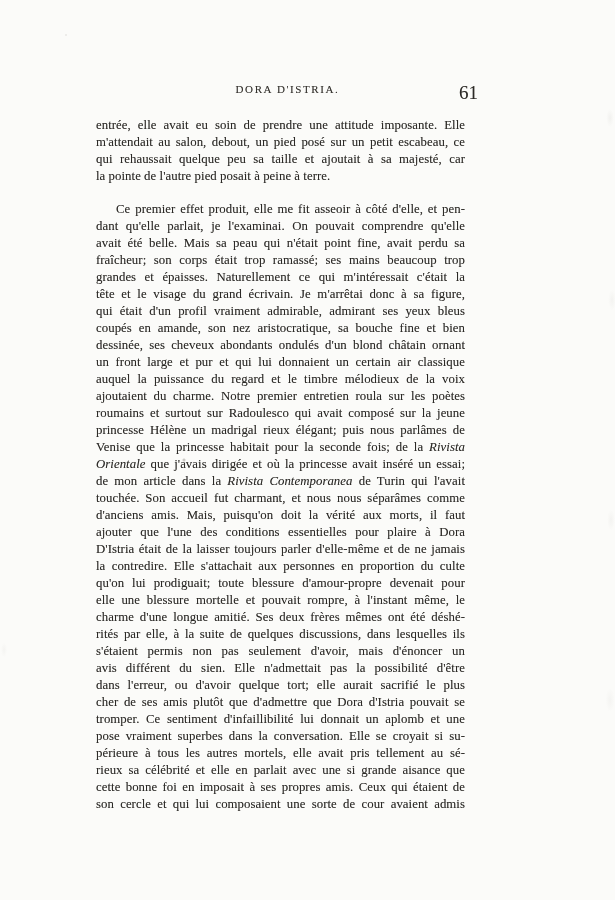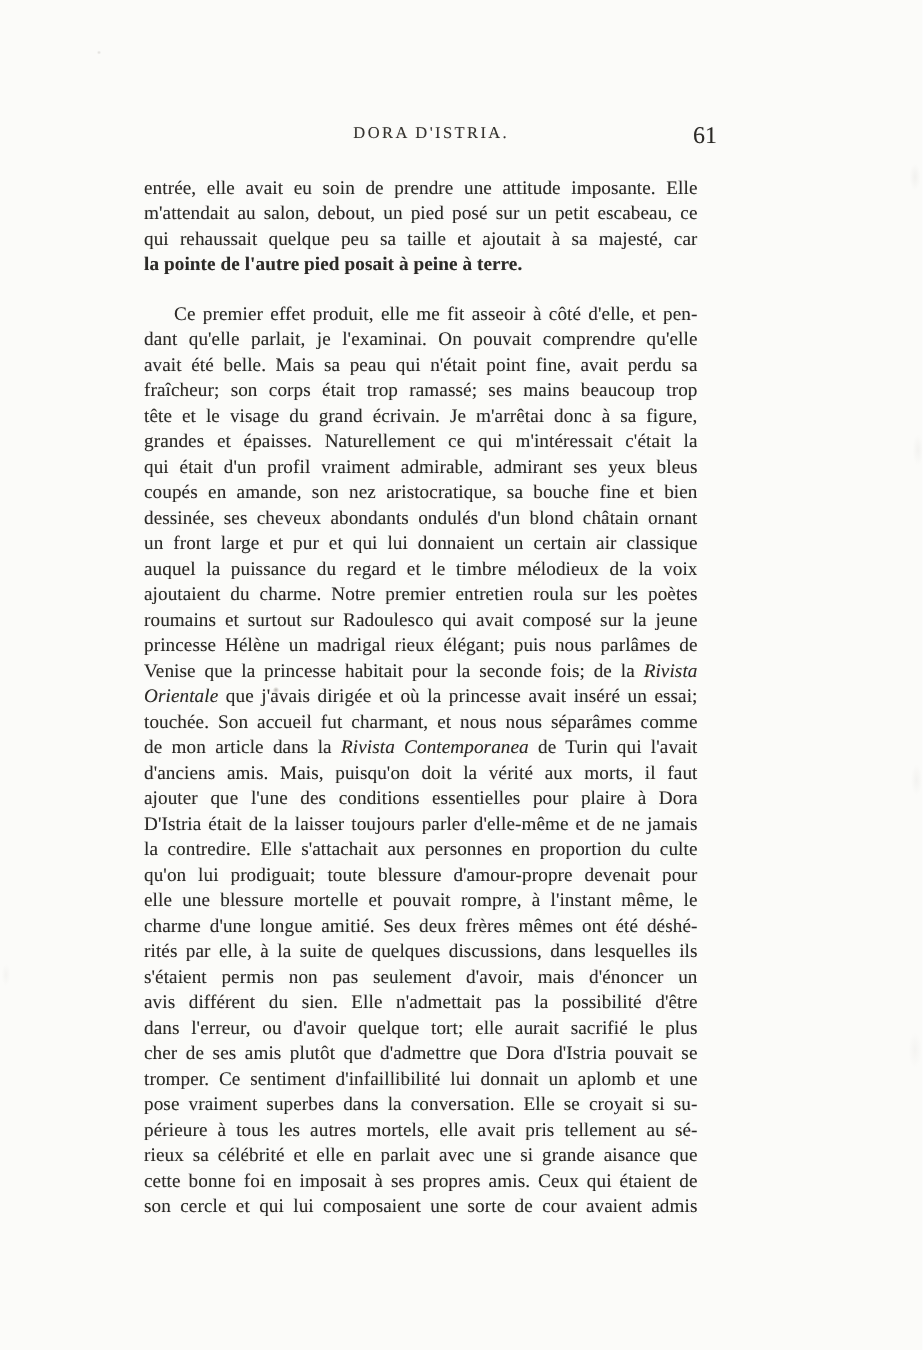--- a/index.html
+++ b/index.html
@@ -36,42 +36,42 @@
     top: 1px;
     font-size: 11px;
     letter-spacing: 1.6px;
     white-space: nowrap;
     color: #34322e;
     text-shadow: 0 0 0.5px rgba(52,50,46,0.35);
   }
   .page-number {
     position: absolute;
     right: 3px; top: 0;
-    font-size: 16px;
+    font-size: 19px;
     color: #2c2a27;
     text-shadow: 0 0 0.5px rgba(44,42,39,0.3);
   }
   .body-block {
     position: absolute;
     left: 80px; top: 101px;
     width: 401px;
   }
   .paragraph { margin: 16px; padding: 0; }
   .line {
     height: 17px;
     line-height: 17px;
     font-size: 12.8px;
     letter-spacing: 0.05px;
     text-align: justify;
     text-align-last: justify;
     overflow: hidden;
     white-space: normal;
     text-shadow: 0 0 0.5px rgba(44,42,39,0.35);
   }
-  .line.last { text-align-last: left; font-weight: bold; }
+  .line.last { text-align-last: left; }
   .paragraph.indent .line:first-child { text-indent: 20px; }
   .line i { }
 </style>
 </head>
 <body>
 
 <div class="page">
   <div class="header">
     <span class="running-title">DORA D'ISTRIA.</span>
     <span class="page-number">61</span>
@@ -82,34 +82,34 @@
         <div class="line">entrée, elle avait eu soin de prendre une attitude imposante. Elle</div>
         <div class="line">m'attendait au salon, debout, un pied posé sur un petit escabeau, ce</div>
         <div class="line">qui rehaussait quelque peu sa taille et ajoutait à sa majesté, car</div>
         <div class="line last">la pointe de l'autre pied posait à peine à terre.</div>
       </div>
     <div class="paragraph indent">
         <div class="line">Ce premier effet produit, elle me fit asseoir à côté d'elle, et pen-</div>
         <div class="line">dant qu'elle parlait, je l'examinai. On pouvait comprendre qu'elle</div>
         <div class="line">avait été belle. Mais sa peau qui n'était point fine, avait perdu sa</div>
         <div class="line">fraîcheur; son corps était trop ramassé; ses mains beaucoup trop</div>
+        <div class="line">grandes et épaisses. Naturellement ce qui m'intéressait c'était la</div>
         <div class="line">tête et le visage du grand écrivain. Je m'arrêtai donc à sa figure,</div>
-        <div class="line">grandes et épaisses. Naturellement ce qui m'intéressait c'était la</div>
         <div class="line">qui était d'un profil vraiment admirable, admirant ses yeux bleus</div>
         <div class="line">coupés en amande, son nez aristocratique, sa bouche fine et bien</div>
         <div class="line">dessinée, ses cheveux abondants ondulés d'un blond châtain ornant</div>
         <div class="line">un front large et pur et qui lui donnaient un certain air classique</div>
         <div class="line">auquel la puissance du regard et le timbre mélodieux de la voix</div>
         <div class="line">ajoutaient du charme. Notre premier entretien roula sur les poètes</div>
         <div class="line">roumains et surtout sur Radoulesco qui avait composé sur la jeune</div>
         <div class="line">princesse Hélène un madrigal rieux élégant; puis nous parlâmes de</div>
         <div class="line">Venise que la princesse habitait pour la seconde fois; de la <i>Rivista</i></div>
         <div class="line"><i>Orientale</i> que j'avais dirigée et où la princesse avait inséré un essai;</div>
+        <div class="line">de mon article dans la <i>Rivista Contemporanea</i> de Turin qui l'avait</div>
         <div class="line">touchée. Son accueil fut charmant, et nous nous séparâmes comme</div>
-        <div class="line">de mon article dans la <i>Rivista Contemporanea</i> de Turin qui l'avait</div>
         <div class="line">d'anciens amis. Mais, puisqu'on doit la vérité aux morts, il faut</div>
         <div class="line">ajouter que l'une des conditions essentielles pour plaire à Dora</div>
         <div class="line">D'Istria était de la laisser toujours parler d'elle-même et de ne jamais</div>
         <div class="line">la contredire. Elle s'attachait aux personnes en proportion du culte</div>
         <div class="line">qu'on lui prodiguait; toute blessure d'amour-propre devenait pour</div>
         <div class="line">elle une blessure mortelle et pouvait rompre, à l'instant même, le</div>
         <div class="line">charme d'une longue amitié. Ses deux frères mêmes ont été déshé-</div>
         <div class="line">rités par elle, à la suite de quelques discussions, dans lesquelles ils</div>
         <div class="line">s'étaient permis non pas seulement d'avoir, mais d'énoncer un</div>
         <div class="line">avis différent du sien. Elle n'admettait pas la possibilité d'être</div>

